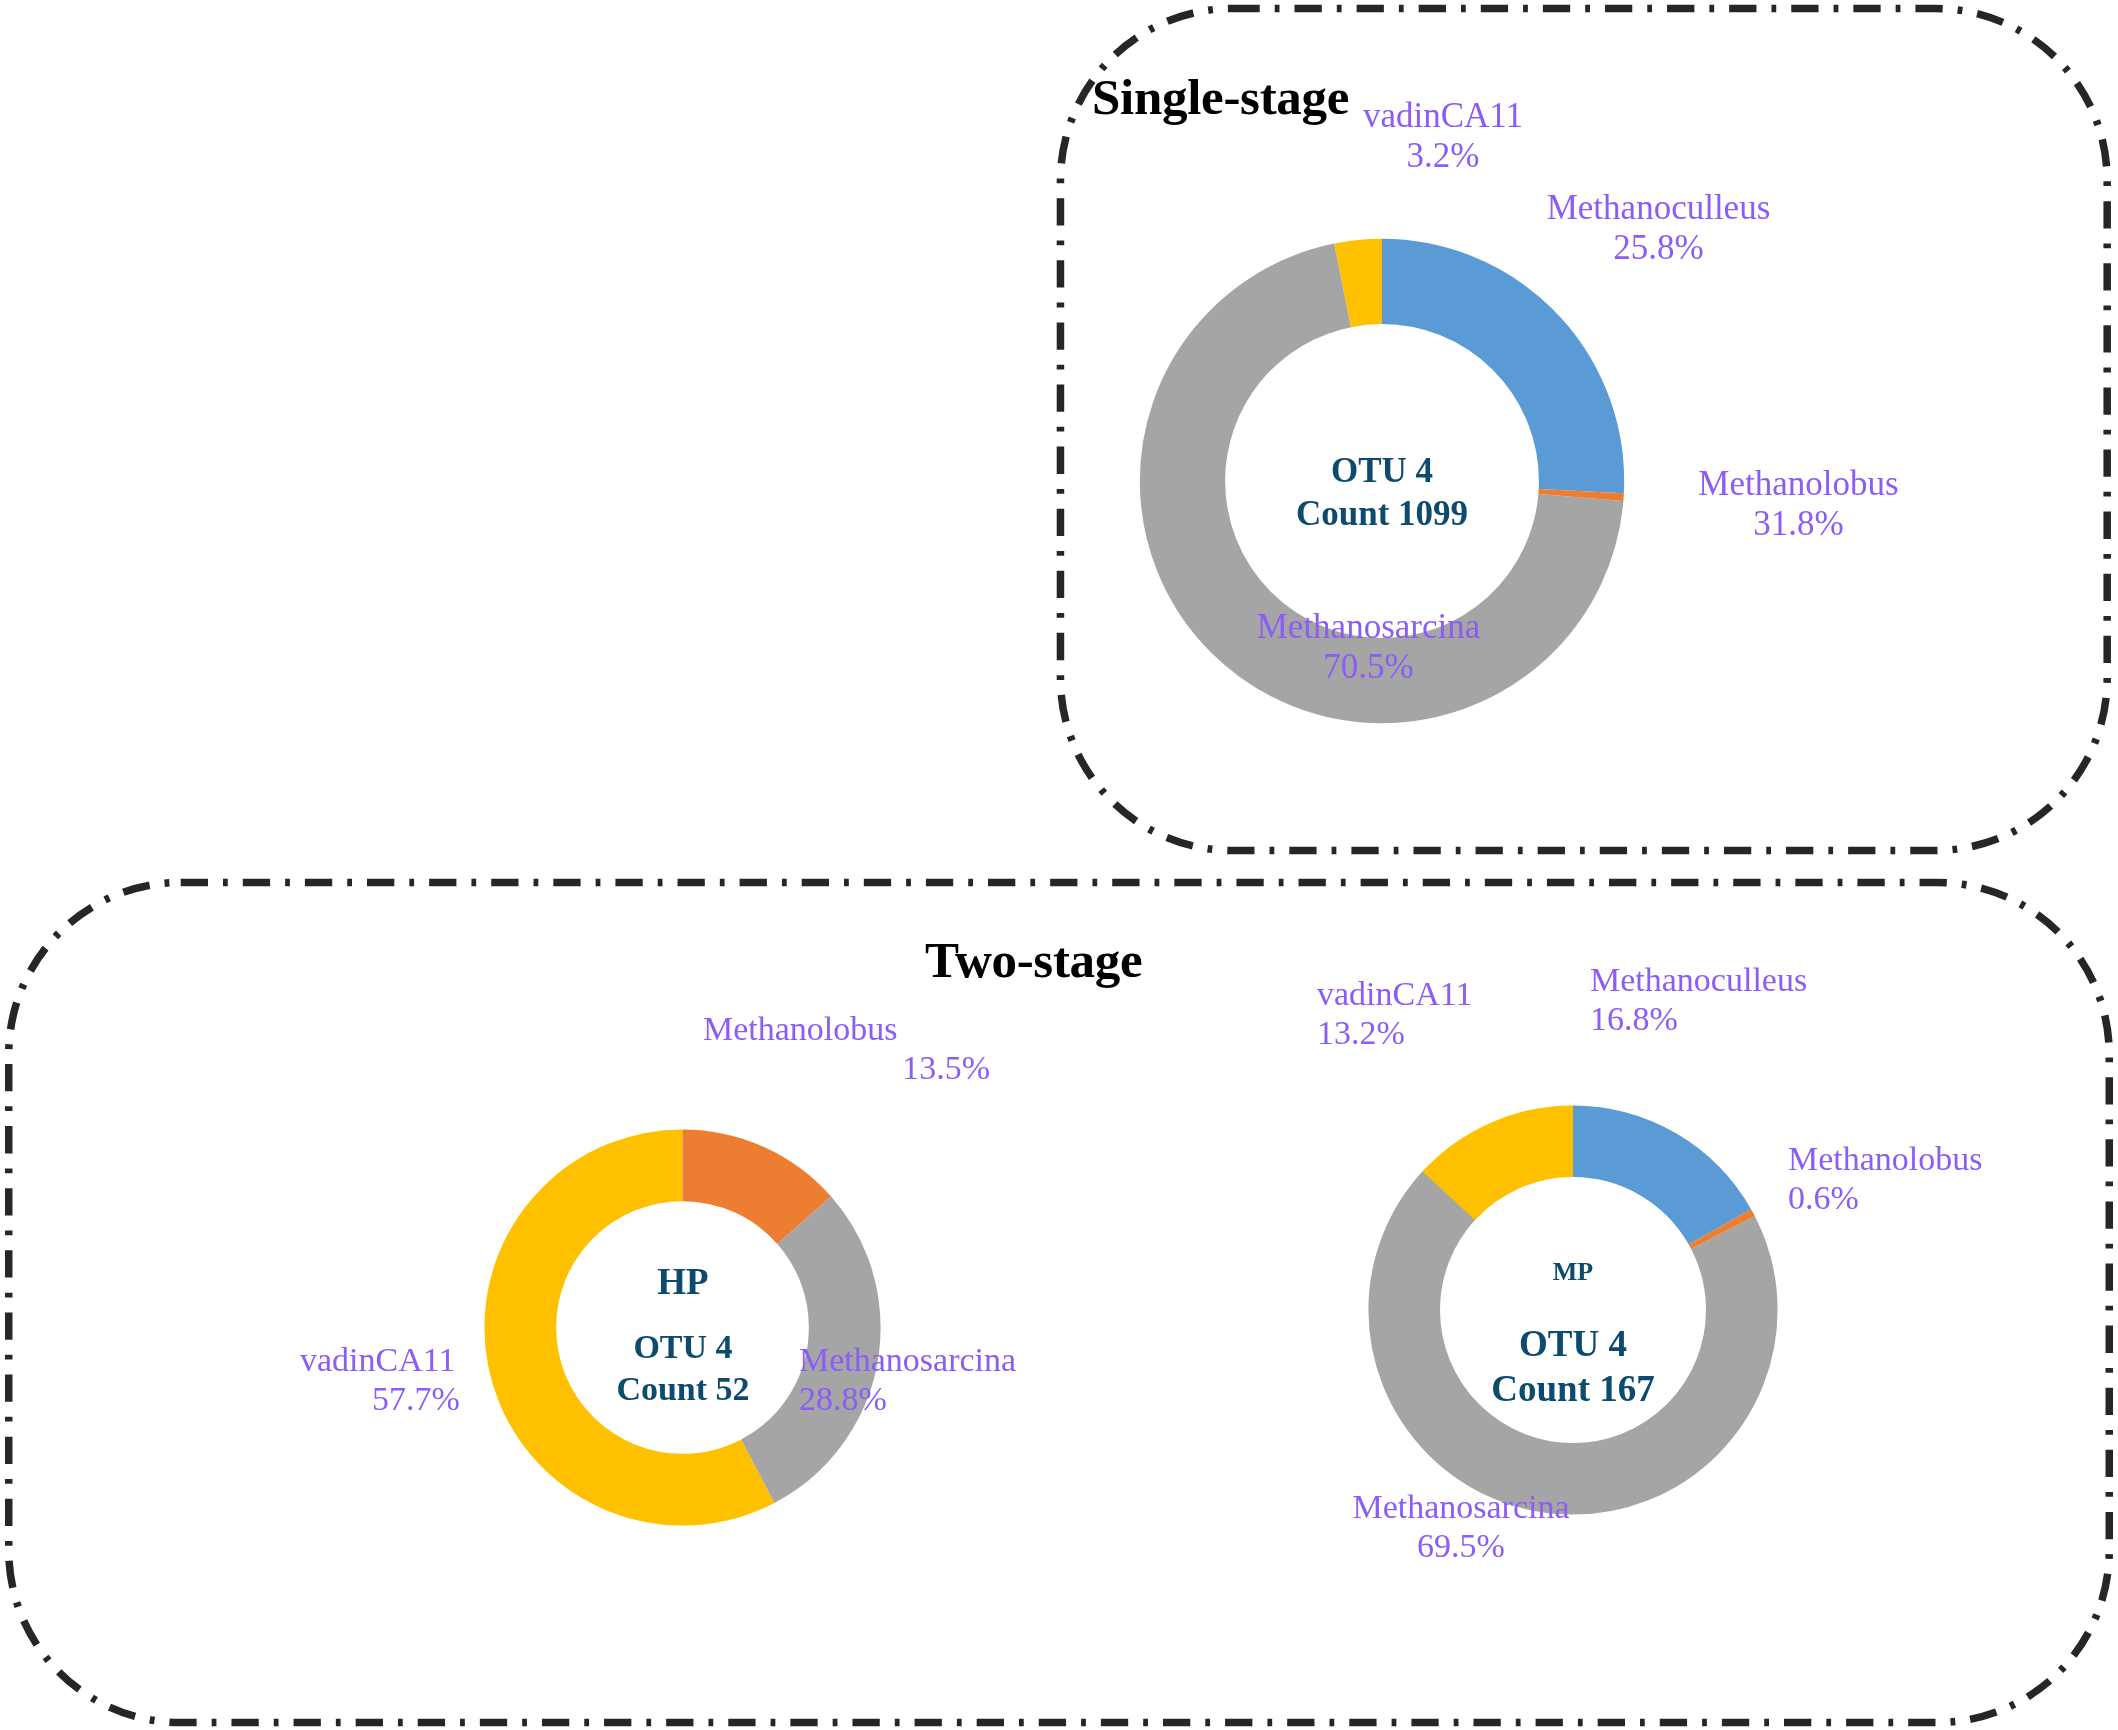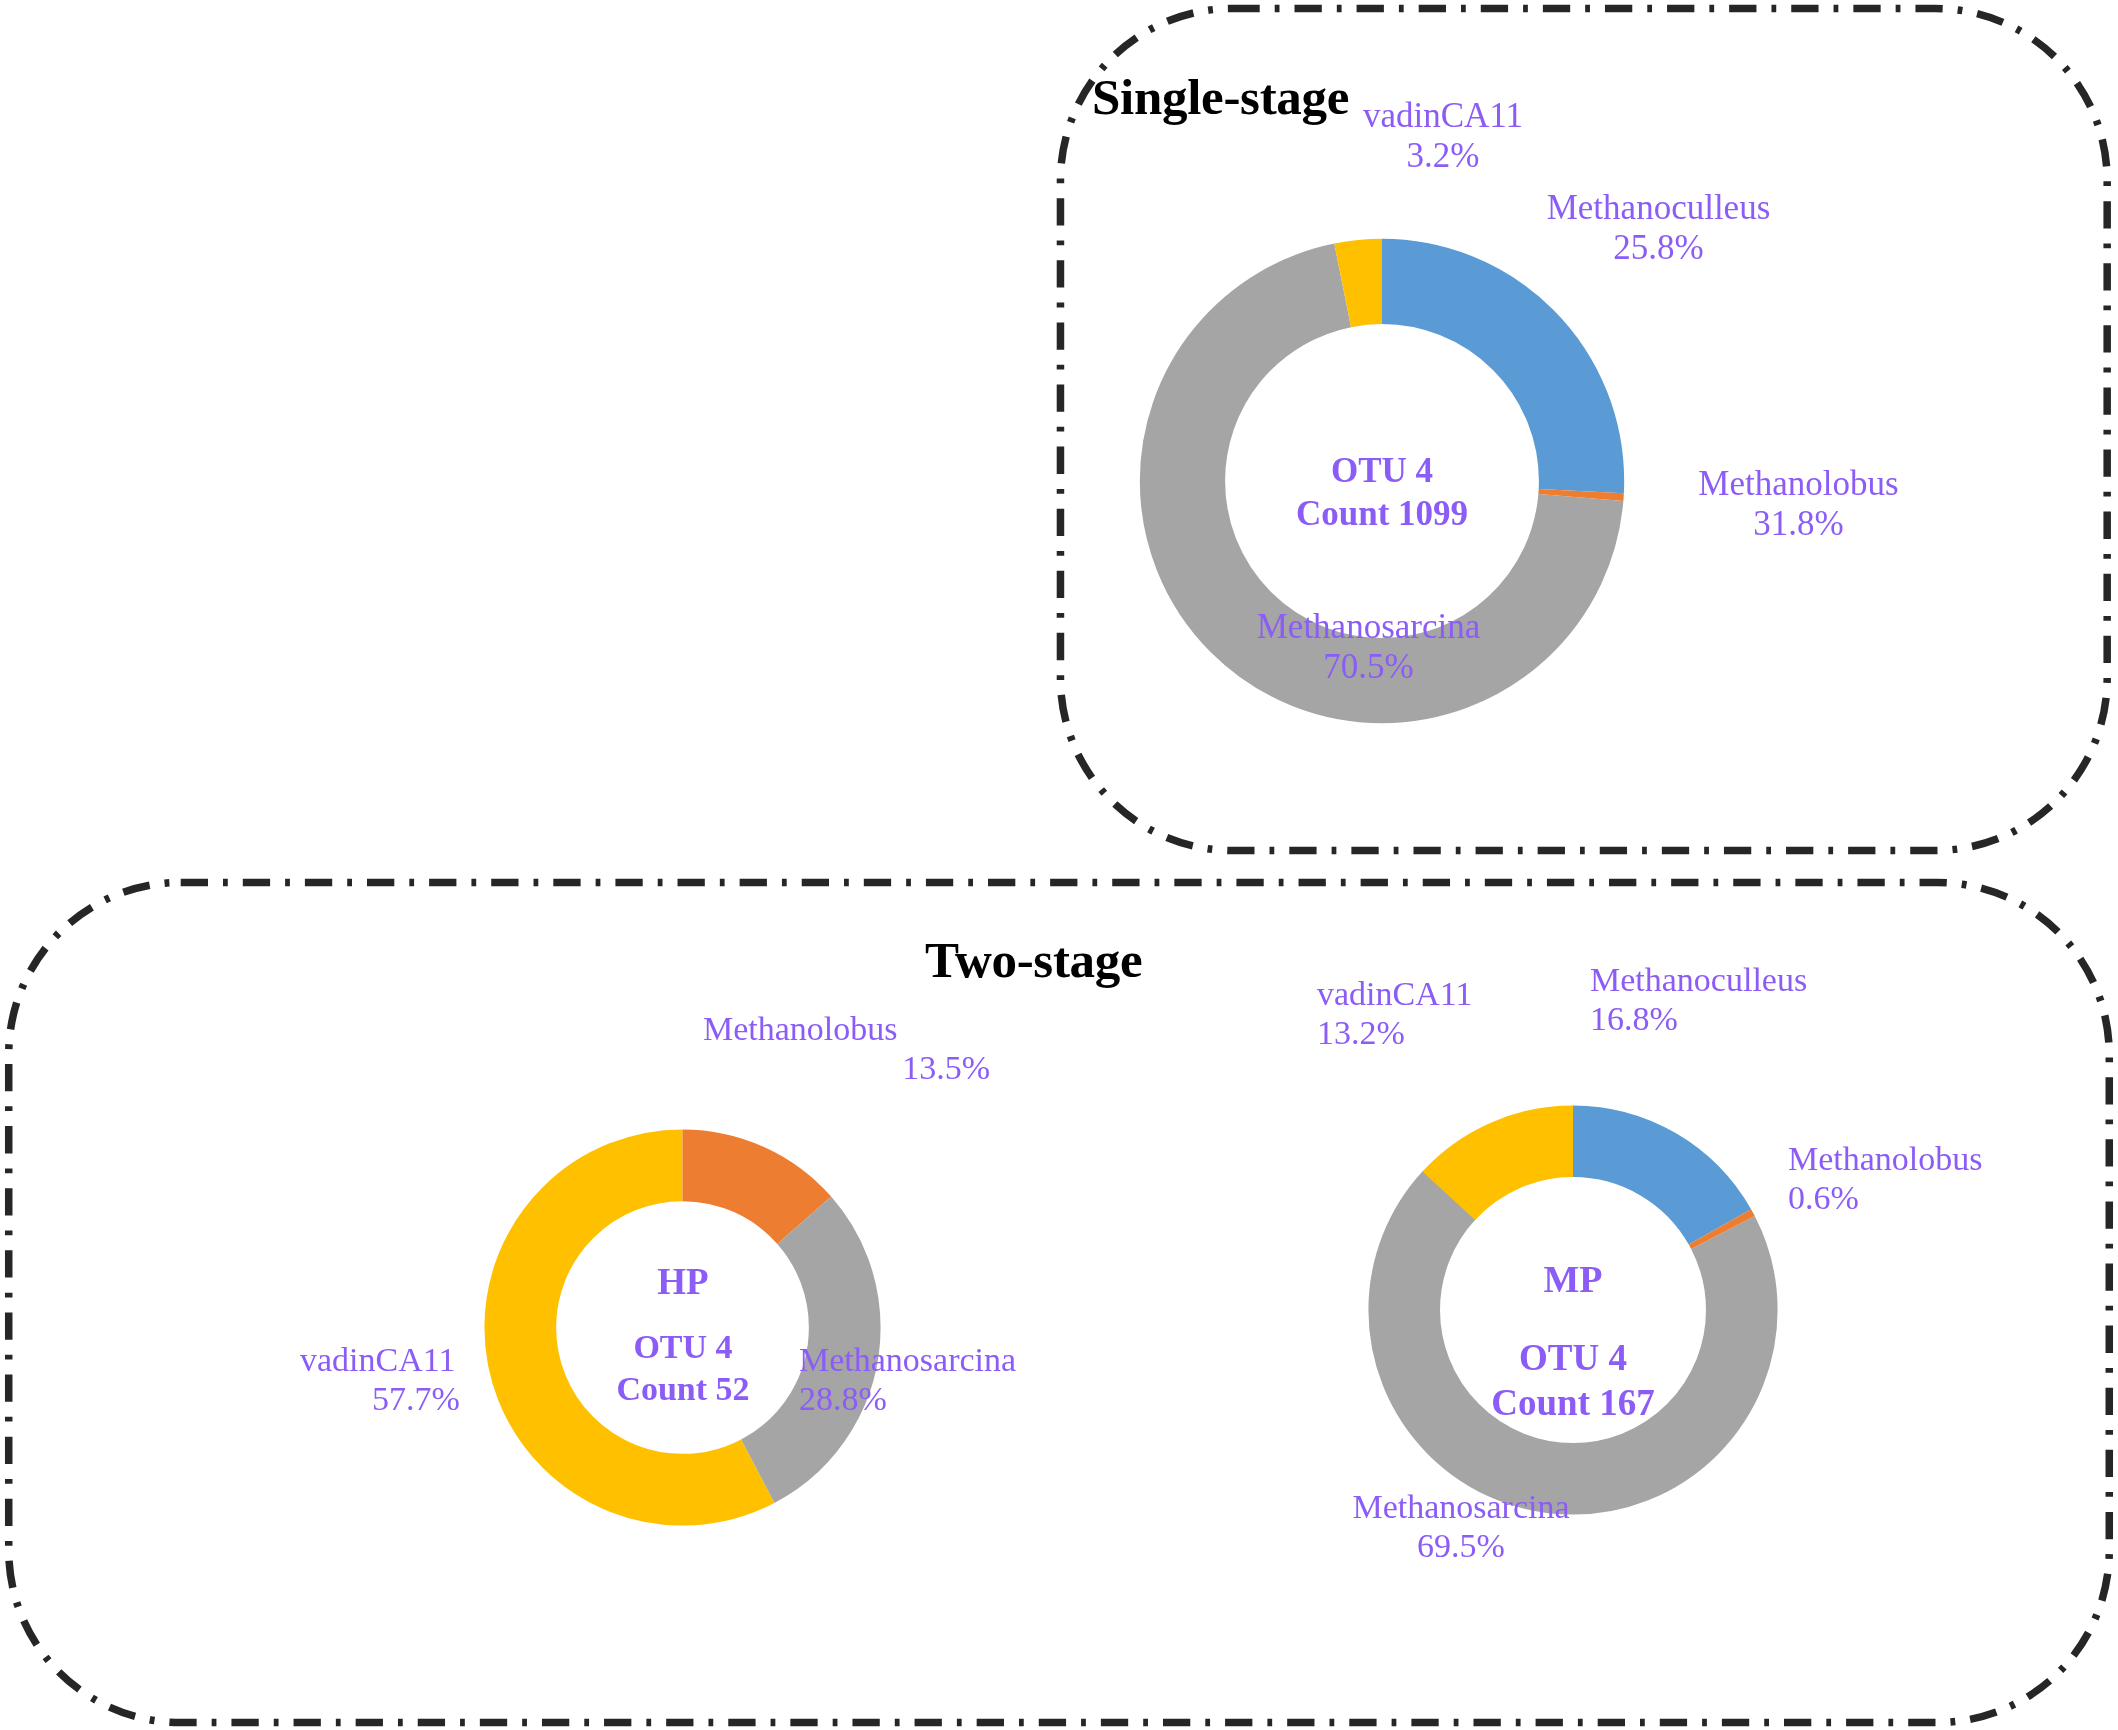--- a/index.html
+++ b/index.html
@@ -52,21 +52,21 @@
   
   .donut-wrap {
     position: absolute;
   }
   .donut-wrap svg { display: block; }
 
   
   .donut-center {
     position: absolute;
     text-align: center;
-    color: #8b5cf6;
+    color: #0c4a6e;
     font-weight: bold;
     line-height: 1.22;
     white-space: nowrap;
   }
   .donut-center .ctr-name { display: block; text-align: center; }
   .donut-center .ctr-otu  { display: block; }
   .donut-center .ctr-count{ display: block; }
 
   
   .slice-label {
@@ -181,21 +181,21 @@
 
         <circle r="247.5" fill="none" stroke="#A5A5A5" stroke-width="105" stroke-dasharray="1080.79 474.30" stroke-dashoffset="-270.59" transform="rotate(-90)"></circle>
         <circle r="247.5" fill="none" stroke="#5B9BD5" stroke-width="105" stroke-dasharray="261.25 1293.84" stroke-dashoffset="0" transform="rotate(-90)"></circle>
         <circle r="247.5" fill="none" stroke="#ED7D31" stroke-width="105" stroke-dasharray="9.33 1545.76" stroke-dashoffset="-261.25" transform="rotate(-90)"></circle>
         <circle r="247.5" fill="none" stroke="#FFC000" stroke-width="105" stroke-dasharray="205.27 1349.82" stroke-dashoffset="-1349.82" transform="rotate(-90)"></circle>
       </g>
     </svg>
   </div>
 
   <div class="donut-center" style="left:1457px; top:1256px; width:232px; font-size:37px;">
-    <span class="ctr-name" style="font-size:38px; margin-bottom:33px;">MP</span>
+    <span class="ctr-name" style="font-size:26px; margin-bottom:33px;">MP</span>
     <span class="ctr-otu">OTU 4</span>
     <span class="ctr-count">Count 167</span>
   </div>
 
   <div class="slice-label align-left" style="left:1317px; top:975px; width:232px; font-size:34px;">
     <span class="sl-name">vadinCA11</span>
     <span class="sl-pct" style="text-align:left;">13.2%</span>
   </div>
 
   <div class="slice-label align-left" style="left:1590px; top:961px; width:341px; font-size:34px;">

